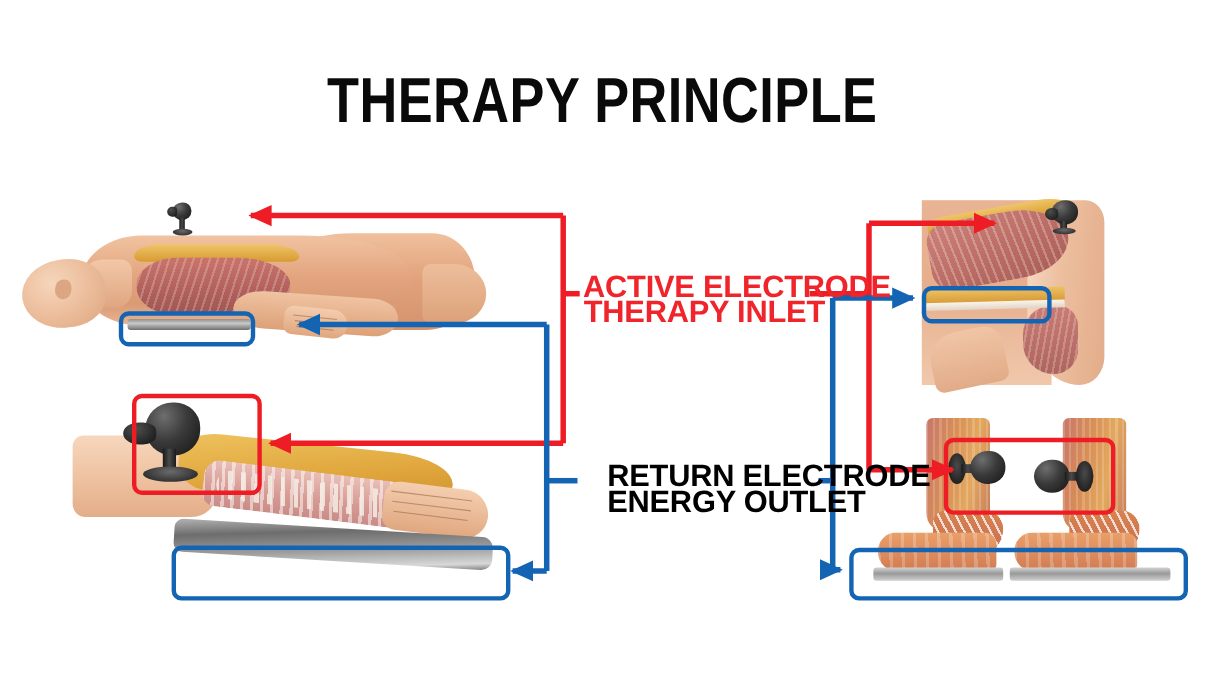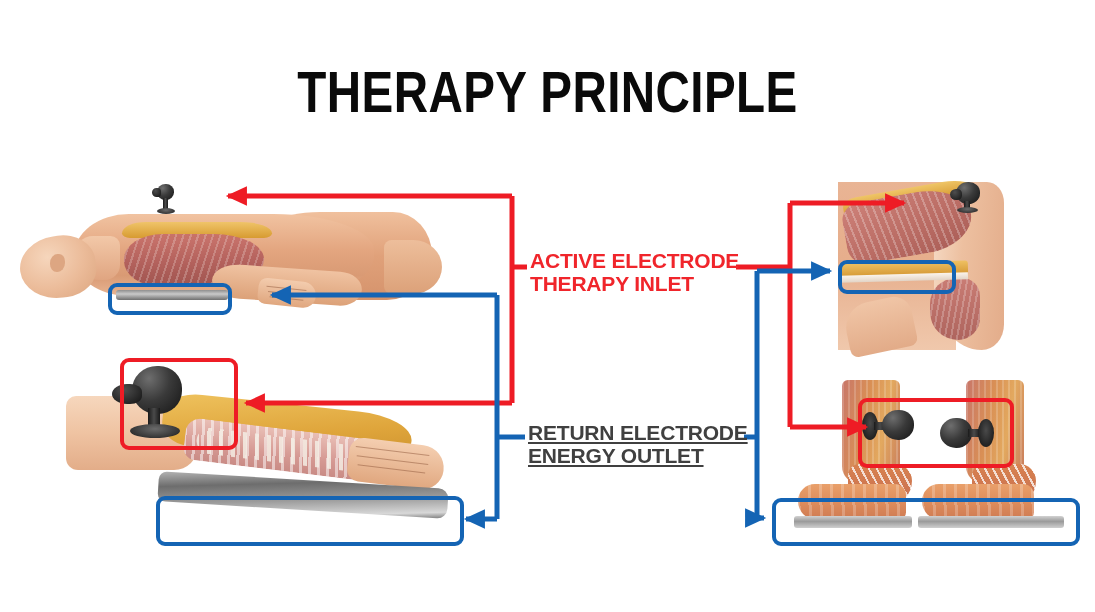--- a/index.html
+++ b/index.html
@@ -31,39 +31,38 @@
     letter-spacing: 0.5px;
     color: #0a0a0a;
     transform: scaleX(0.82);
     transform-origin: 50% 50%;
     white-space: nowrap;
   }
 
   
   .center-label {
     position: absolute;
-    text-align: left;
+    text-align: right;
     font-weight: bold;
-    font-size: 21px;
+    font-size: 28px;
     line-height: 23px;
     letter-spacing: -0.2px;
     white-space: nowrap;
   }
   #label-active {
     left: 530px;
     top: 249px;
     width: 220px;
     color: #F0252B;
   }
   #label-return {
-    left: 528px;
+    left: 552px;
     top: 421px;
     width: 232px;
-    color: #404040;
-    text-decoration: underline;
+    color: #000000;
   }
   .center-label .l2 { display:block; }
 
   
   #wires {
     position: absolute;
     left: 0; top: 0;
     width: 1095px; height: 612px;
     pointer-events: none;
   }

